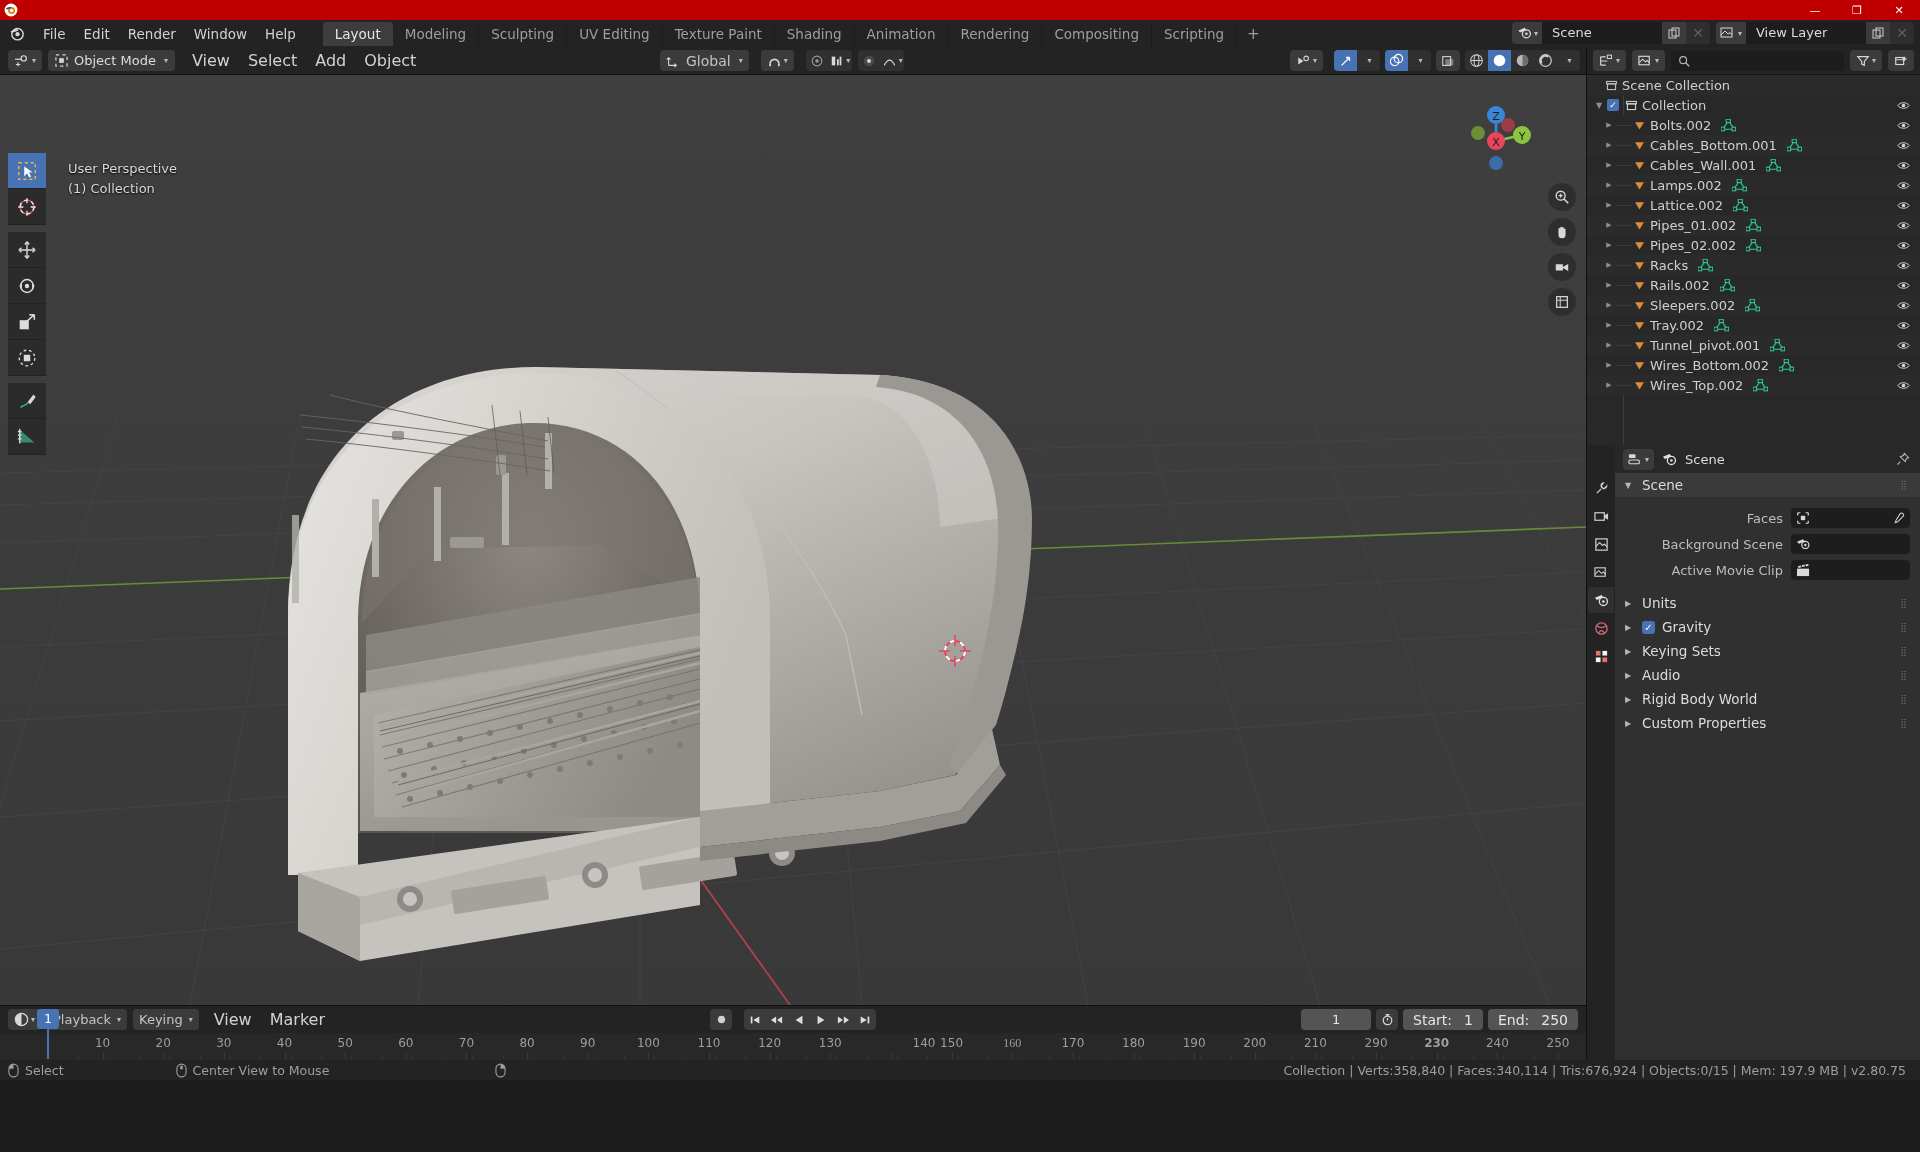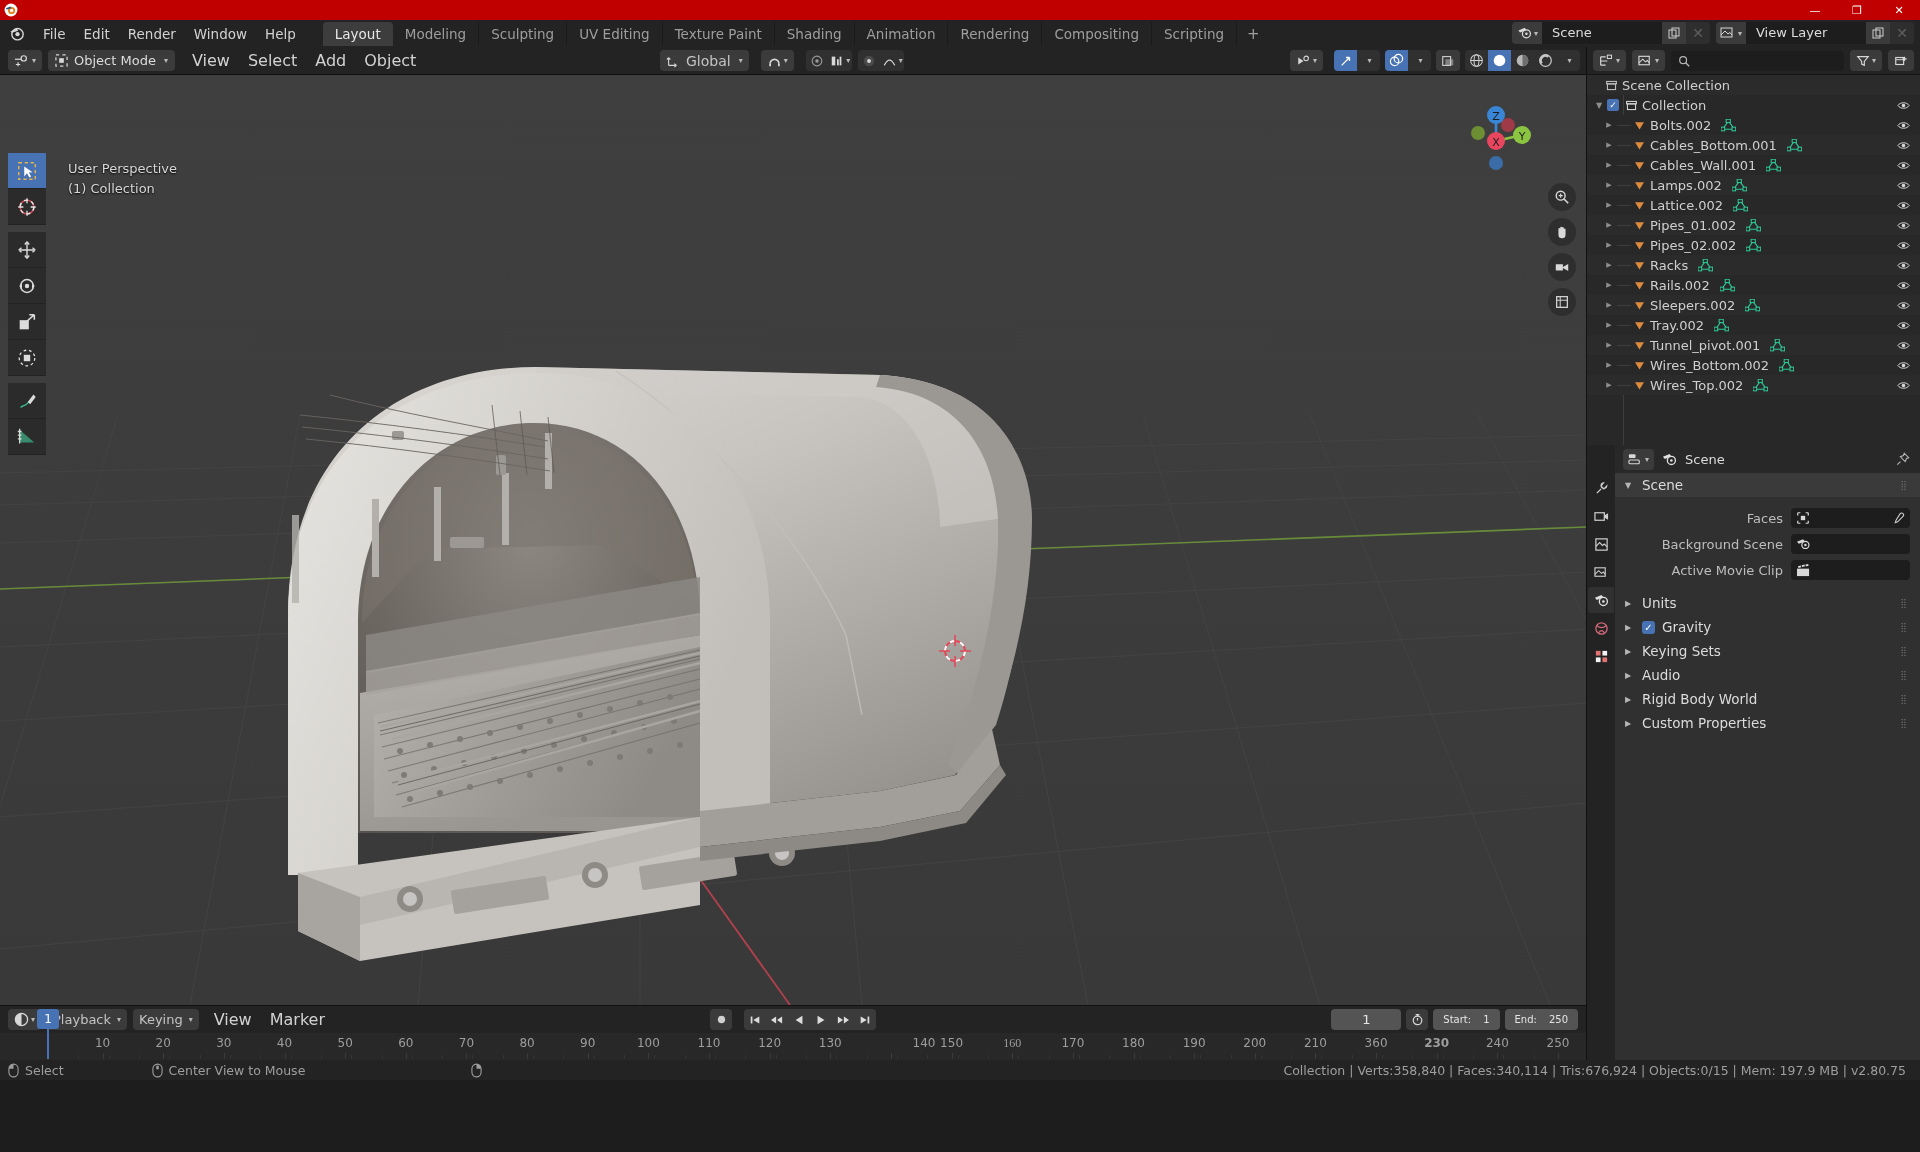--- a/index.html
+++ b/index.html
@@ -82,21 +82,21 @@
   #tl-header { height:27px; background:#232323; display:flex; align-items:center;
      padding-left:8px; position:relative; }
   #tl-playback { position:absolute; left:710px; display:flex; align-items:center; gap:4px;}
   .pbtn { width:22px; height:21px; background:#3b3b3b; display:flex;
      align-items:center; justify-content:center; }
   .pgroup { display:flex; border-radius:4px; overflow:hidden; }
   #tl-right { position:absolute; right:8px; display:flex; align-items:center; gap:5px;}
   .numfield { background:#545454; border-radius:4px; height:21px; min-width:70px;
      display:flex; align-items:center; justify-content:center; font-size:13px; color:#e5e5e5;}
   .numfield2 { background:#545454; border-radius:4px; height:21px; padding:0 10px;
-     display:flex; align-items:center; gap:12px; font-size:10px; color:#e5e5e5;}
+     display:flex; align-items:center; gap:12px; font-size:14px; color:#e5e5e5;}
   #tl-ruler { height:26px; background:#282828; position:relative; overflow:hidden;}
   .tick { position:absolute; top:3px; font-size:12px; color:#9e9e9e;
      transform:translateX(-50%); }
   .tickline { position:absolute; bottom:0; width:1px; height:6px; background:#3a3a3a;}
   #tl-body { height:2px; background:#282828; position:relative; }
   #playhead { position:absolute; top:3px; height:20px; background:#4772b3;
      border-radius:3px; color:#fff; font-size:12px; display:flex; align-items:center;
      justify-content:center; width:22px; transform:translateX(-50%); z-index:3;}
   #playhead-line { position:absolute; top:23px; width:2px; height:30px;
      background:#4772b3; transform:translateX(-50%); z-index:2;}
@@ -791,21 +791,21 @@
           <div class="tick" style="left: 1072.86px;">170</div>
           <div class="tickline" style="left: 1072.86px;"></div>
           <div class="tick" style="left: 1133.5px;">180</div>
           <div class="tickline" style="left: 1133.5px;"></div>
           <div class="tick" style="left: 1194.14px;">190</div>
           <div class="tickline" style="left: 1194.14px;"></div>
           <div class="tick" style="left: 1254.79px;">200</div>
           <div class="tickline" style="left: 1254.79px;"></div>
           <div class="tick" style="left: 1315.43px;">210</div>
           <div class="tickline" style="left: 1315.43px;"></div>
-          <div class="tick" style="left: 1376.07px;">360</div>
+          <div class="tick" style="left: 1376.07px;">290</div>
           <div class="tickline" style="left: 1376.07px;"></div>
           <div class="tick" style="left: 1436.71px; font-weight: bold;">230</div>
           <div class="tickline" style="left: 1436.71px;"></div>
           <div class="tick" style="left: 1497.36px;">240</div>
           <div class="tickline" style="left: 1497.36px;"></div>
           <div class="tick" style="left: 1558px;">250</div>
           <div class="tickline" style="left: 1558px;"></div>
           <div class="tickline" style="left: 48px; height: 4px; background: rgb(52, 52, 52);"></div>
           <div class="tickline" style="left: 78.3213px; height: 4px; background: rgb(52, 52, 52);"></div>
           <div class="tickline" style="left: 108.643px; height: 4px; background: rgb(52, 52, 52);"></div>
@@ -1421,21 +1421,21 @@
 </div>
 
 <div id="statusbar">
   <div class="sb-item">
     <svg width="11" height="15" viewBox="0 0 12 16">
         <rect x="1" y="1" width="10" height="14" rx="5" fill="none" stroke="#9e9e9e" stroke-width="1.2"></rect>
         <path d="M1 6 L6 6 L6 1.3 A5 5 0 0 0 1 6 Z" fill="#9e9e9e"></path>
       </svg>
     <span>Select</span>
   </div>
-  <div class="sb-item" style="margin-left:80px">
+  <div class="sb-item" style="margin-left:104px">
     <svg width="11" height="15" viewBox="0 0 12 16">
         <rect x="1" y="1" width="10" height="14" rx="5" fill="none" stroke="#9e9e9e" stroke-width="1.2"></rect>
         <rect x="4.6" y="2.5" width="2.8" height="4.5" rx="1.4" fill="#9e9e9e"></rect>
       </svg>
     <span>Center View to Mouse</span>
   </div>
   <div class="sb-item" style="margin-left:158px">
     <svg width="11" height="15" viewBox="0 0 12 16">
         <rect x="1" y="1" width="10" height="14" rx="5" fill="none" stroke="#9e9e9e" stroke-width="1.2"></rect>
         <path d="M11 6 L6 6 L6 1.3 A5 5 0 0 1 11 6 Z" fill="#9e9e9e"></path>

